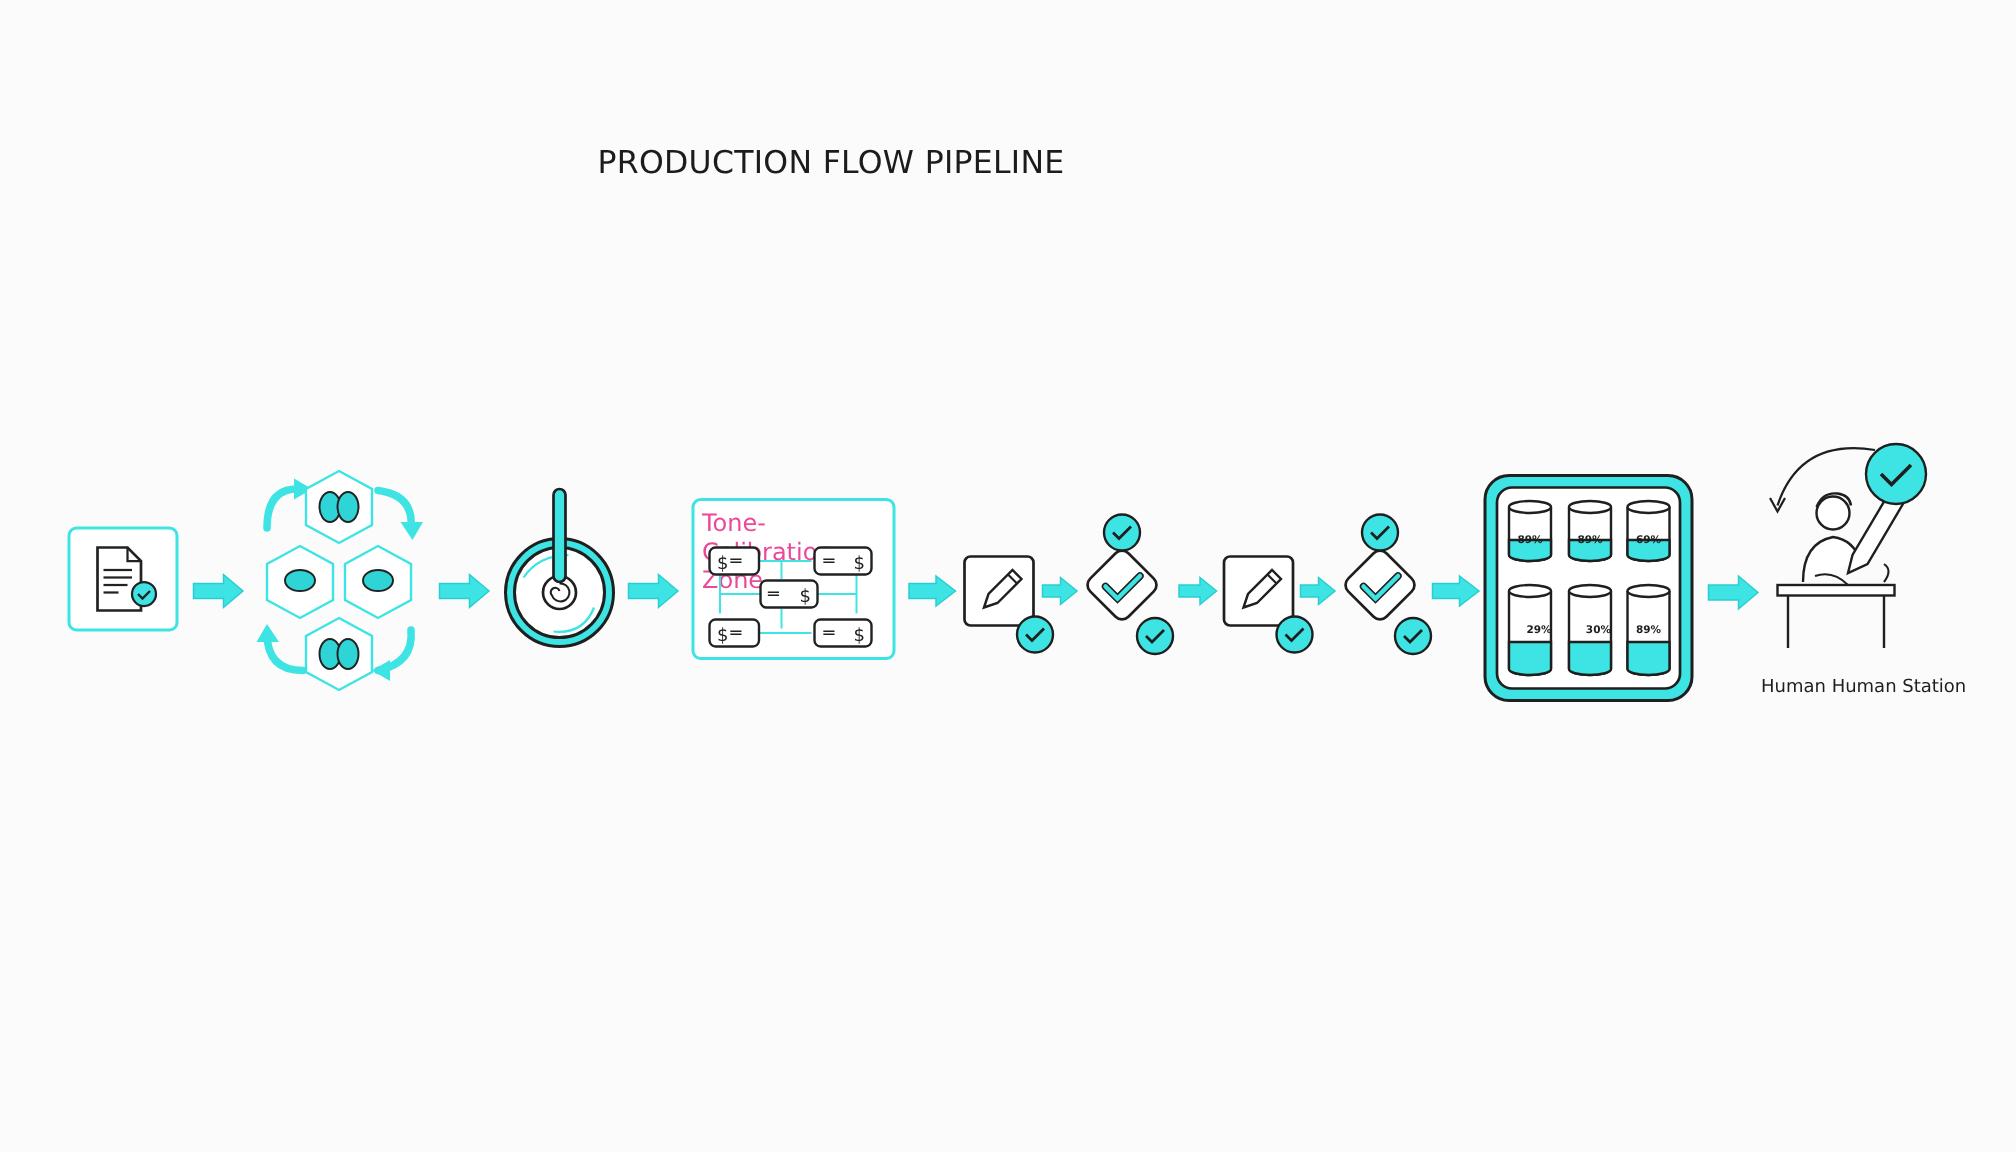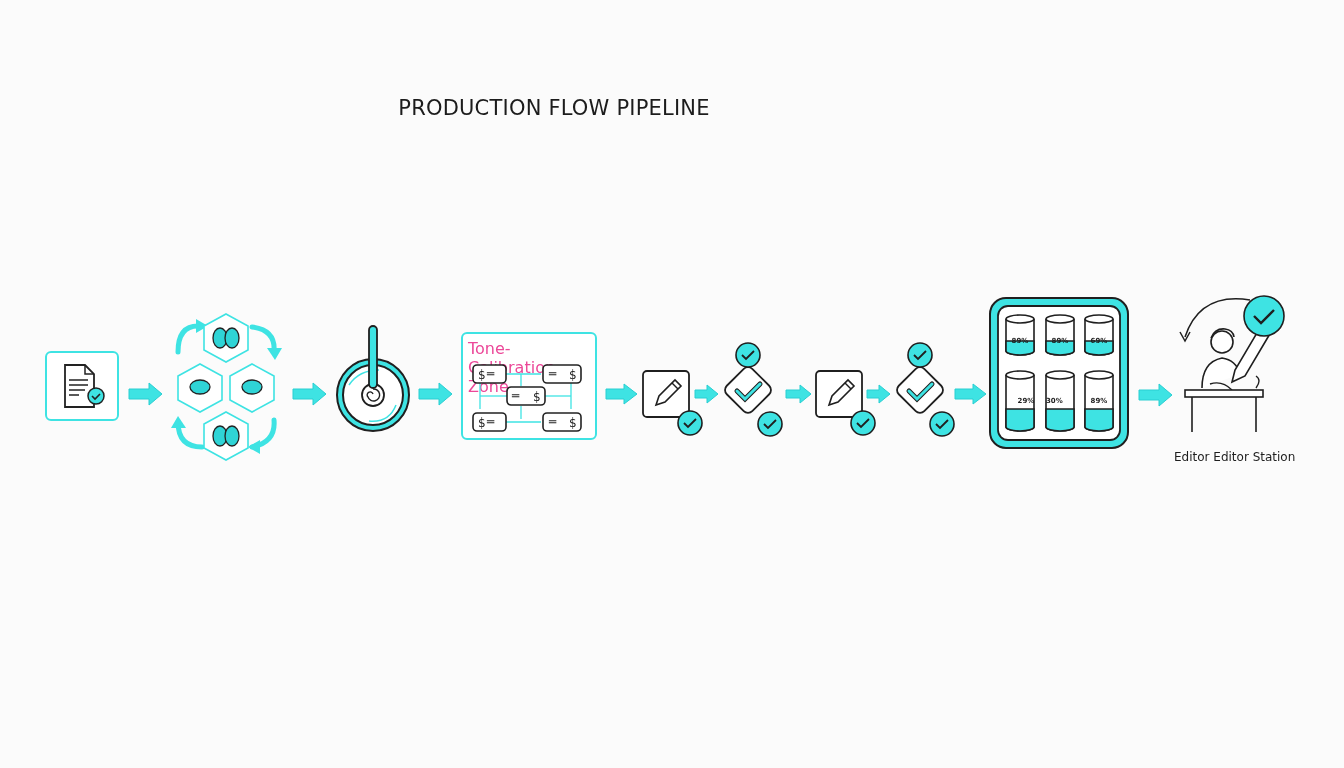--- a/index.html
+++ b/index.html
@@ -182,21 +182,21 @@
     <path d="M22 13 l4 4 l8 -8" fill="none" stroke="#1f1f1f" stroke-width="1.8"></path>
     <circle cx="50" cy="82" r="12" fill="#3ee3e3" stroke="#1f1f1f" stroke-width="1.6"></circle>
     <path d="M44 82 l4 4 l8 -8" fill="none" stroke="#1f1f1f" stroke-width="1.8"></path>
   </svg>
 </div>
 
 <svg class="abs" style="left:954px;top:383px;" width="34" height="22">
   <path d="M1 6 h18 v-5 l13 10 l-13 10 v-5 h-18 z" fill="#3ee3e3" stroke="#28cfd2" stroke-width="1"></path>
 </svg>
 
-<div class="abs" style="left:989px;top:297px;width:140px;height:152px;">
+<div class="abs" style="left:989px;top:316px;width:140px;height:152px;">
   <svg width="140" height="152">
     <rect x="1" y="1" width="138" height="150" rx="16" fill="#3ee3e3" stroke="#1f1f1f" stroke-width="2"></rect>
     <rect x="9" y="9" width="122" height="134" rx="10" fill="#fff" stroke="#1f1f1f" stroke-width="1.8"></rect>
 
     <g stroke="#1f1f1f" stroke-width="1.6">
       <path d="M17 22 v32 a14 4 0 0 0 28 0 v-32" fill="#fff"></path>
       <path d="M17 44 v10 a14 4 0 0 0 28 0 v-10 z" fill="#3ee3e3"></path>
       <ellipse cx="31" cy="22" rx="14" ry="4" fill="#fff"></ellipse>
       <path d="M57 22 v32 a14 4 0 0 0 28 0 v-32" fill="#fff"></path>
       <path d="M57 44 v10 a14 4 0 0 0 28 0 v-10 z" fill="#3ee3e3"></path>
@@ -215,21 +215,21 @@
       <ellipse cx="71" cy="78" rx="14" ry="4" fill="#fff"></ellipse>
       <path d="M96 78 v52 a14 4 0 0 0 28 0 v-52" fill="#fff"></path>
       <path d="M96 112 v18 a14 4 0 0 0 28 0 v-18 z" fill="#3ee3e3"></path>
       <ellipse cx="110" cy="78" rx="14" ry="4" fill="#fff"></ellipse>
     </g>
   </svg>
   <div class="abs" style="left:17px;top:40px;width:28px;text-align:center;font-size:7px;font-weight:bold;">89%</div>
   <div class="abs" style="left:57px;top:40px;width:28px;text-align:center;font-size:7px;font-weight:bold;">89%</div>
   <div class="abs" style="left:96px;top:40px;width:28px;text-align:center;font-size:7px;font-weight:bold;">69%</div>
   <div class="abs" style="left:17px;top:100px;width:40px;text-align:center;font-size:7px;font-weight:bold;">29%</div>
-  <div class="abs" style="left:57px;top:100px;width:28px;text-align:left;font-size:7px;font-weight:bold;">30%</div>
+  <div class="abs" style="left:57px;top:100px;width:28px;text-align:right;font-size:7px;font-weight:bold;">30%</div>
   <div class="abs" style="left:96px;top:100px;width:28px;text-align:center;font-size:7px;font-weight:bold;">89%</div>
 </div>
 
 <svg class="abs" style="left:1138px;top:383px;" width="36" height="24">
   <path d="M1 7 h20 v-6 l13 11 l-13 11 v-6 h-20 z" fill="#3ee3e3" stroke="#28cfd2" stroke-width="1"></path>
 </svg>
 
 <div class="abs" style="left:1170px;top:292px;width:150px;height:180px;">
   <svg width="150" height="140">
     <path d="M80 8 Q30 0 15 45" fill="none" stroke="#1f1f1f" stroke-width="1.5"></path>
@@ -243,14 +243,14 @@
     <path d="M62 90 l3 -12 l26 -44 l10 6 l-26 44 z" fill="#fff" stroke="#1f1f1f" stroke-width="1.6"></path>
     <path d="M86 84 q6 4 0 12" fill="none" stroke="#1f1f1f" stroke-width="1.4"></path>
 
     <rect x="15" y="98" width="78" height="7" fill="#fff" stroke="#1f1f1f" stroke-width="1.6"></rect>
     <line x1="22" y1="105" x2="22" y2="140" stroke="#1f1f1f" stroke-width="1.6"></line>
     <line x1="86" y1="105" x2="86" y2="140" stroke="#1f1f1f" stroke-width="1.6"></line>
 
     <circle cx="94" cy="24" r="20" fill="#3ee3e3" stroke="#1f1f1f" stroke-width="1.6"></circle>
     <path d="M84 24 l7 7 l13 -13" fill="none" stroke="#1f1f1f" stroke-width="2.4"></path>
   </svg>
-  <div class="abs lbl" style="left:4px;top:158px;">Editor Editor Station</div>
+  <div class="abs lbl" style="left:4px;top:158px;">Human Human Station</div>
 </div>
 
 </body></html>

